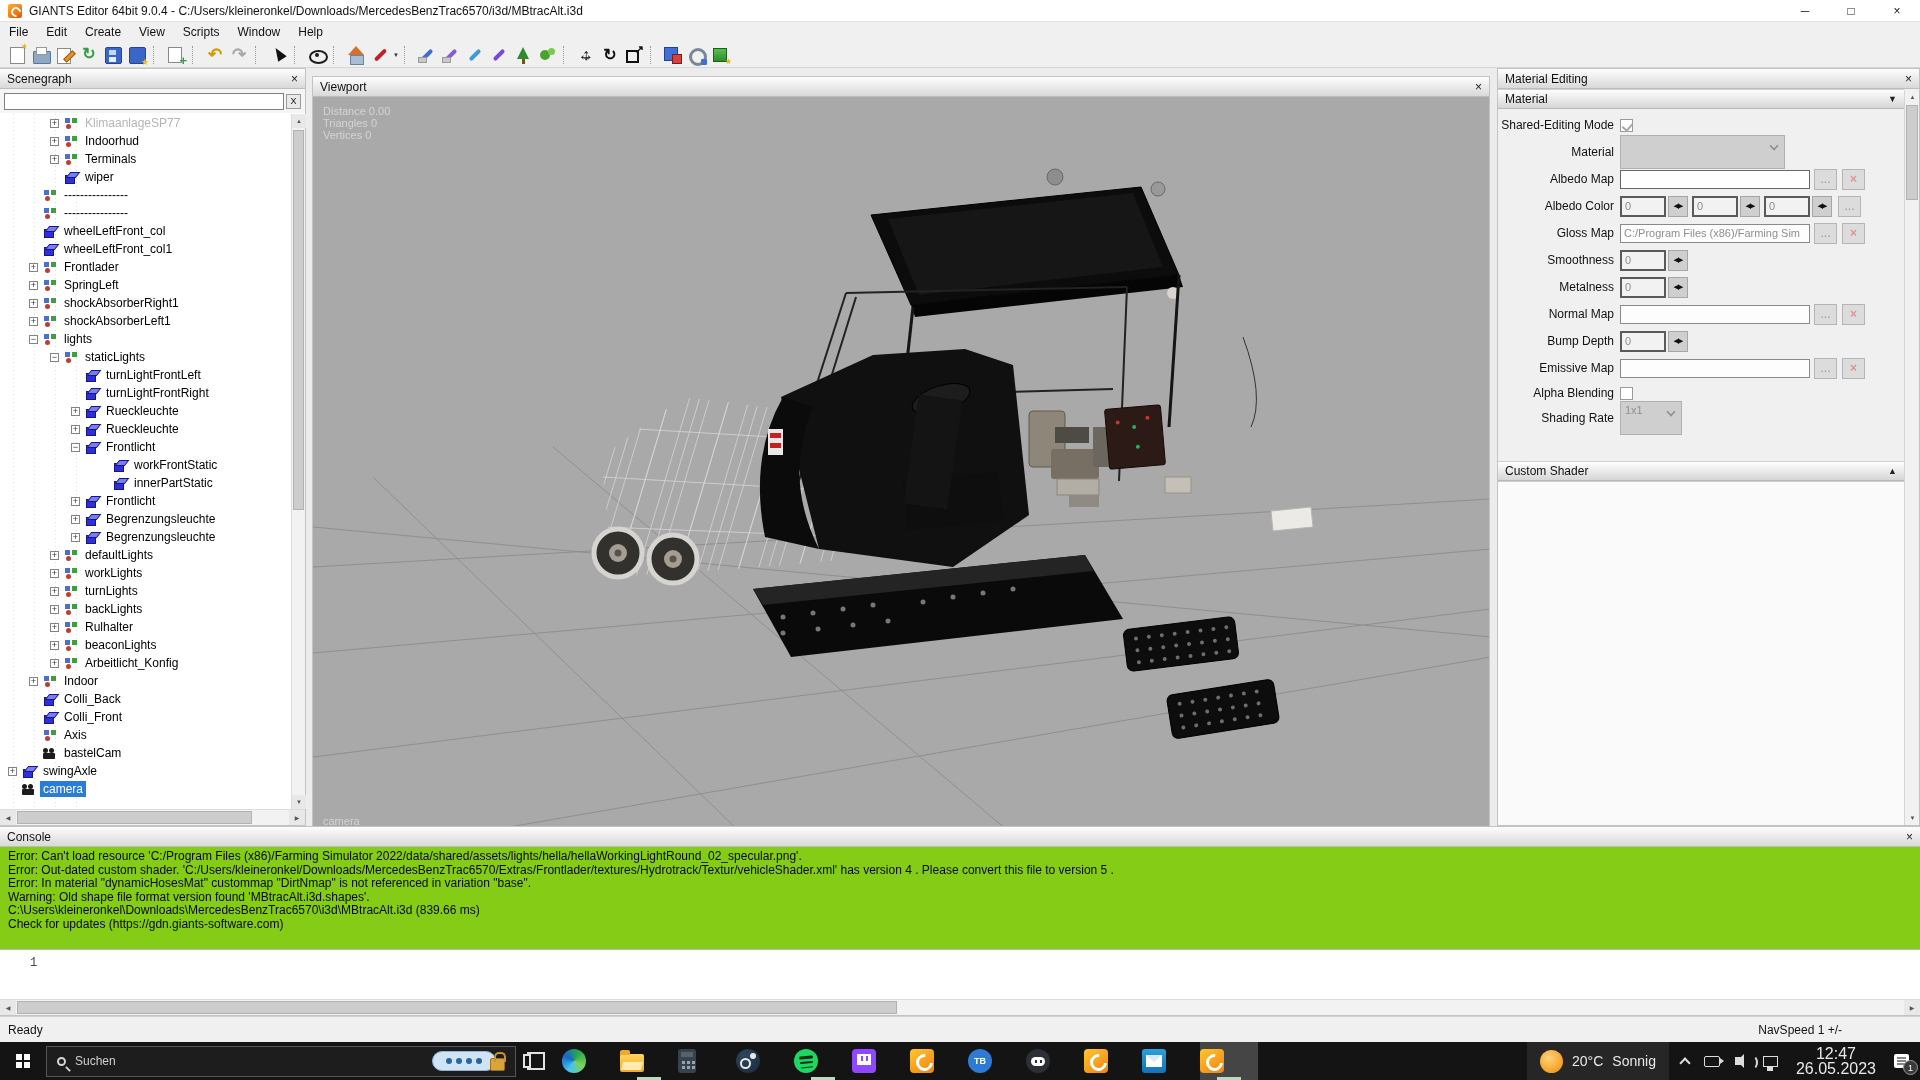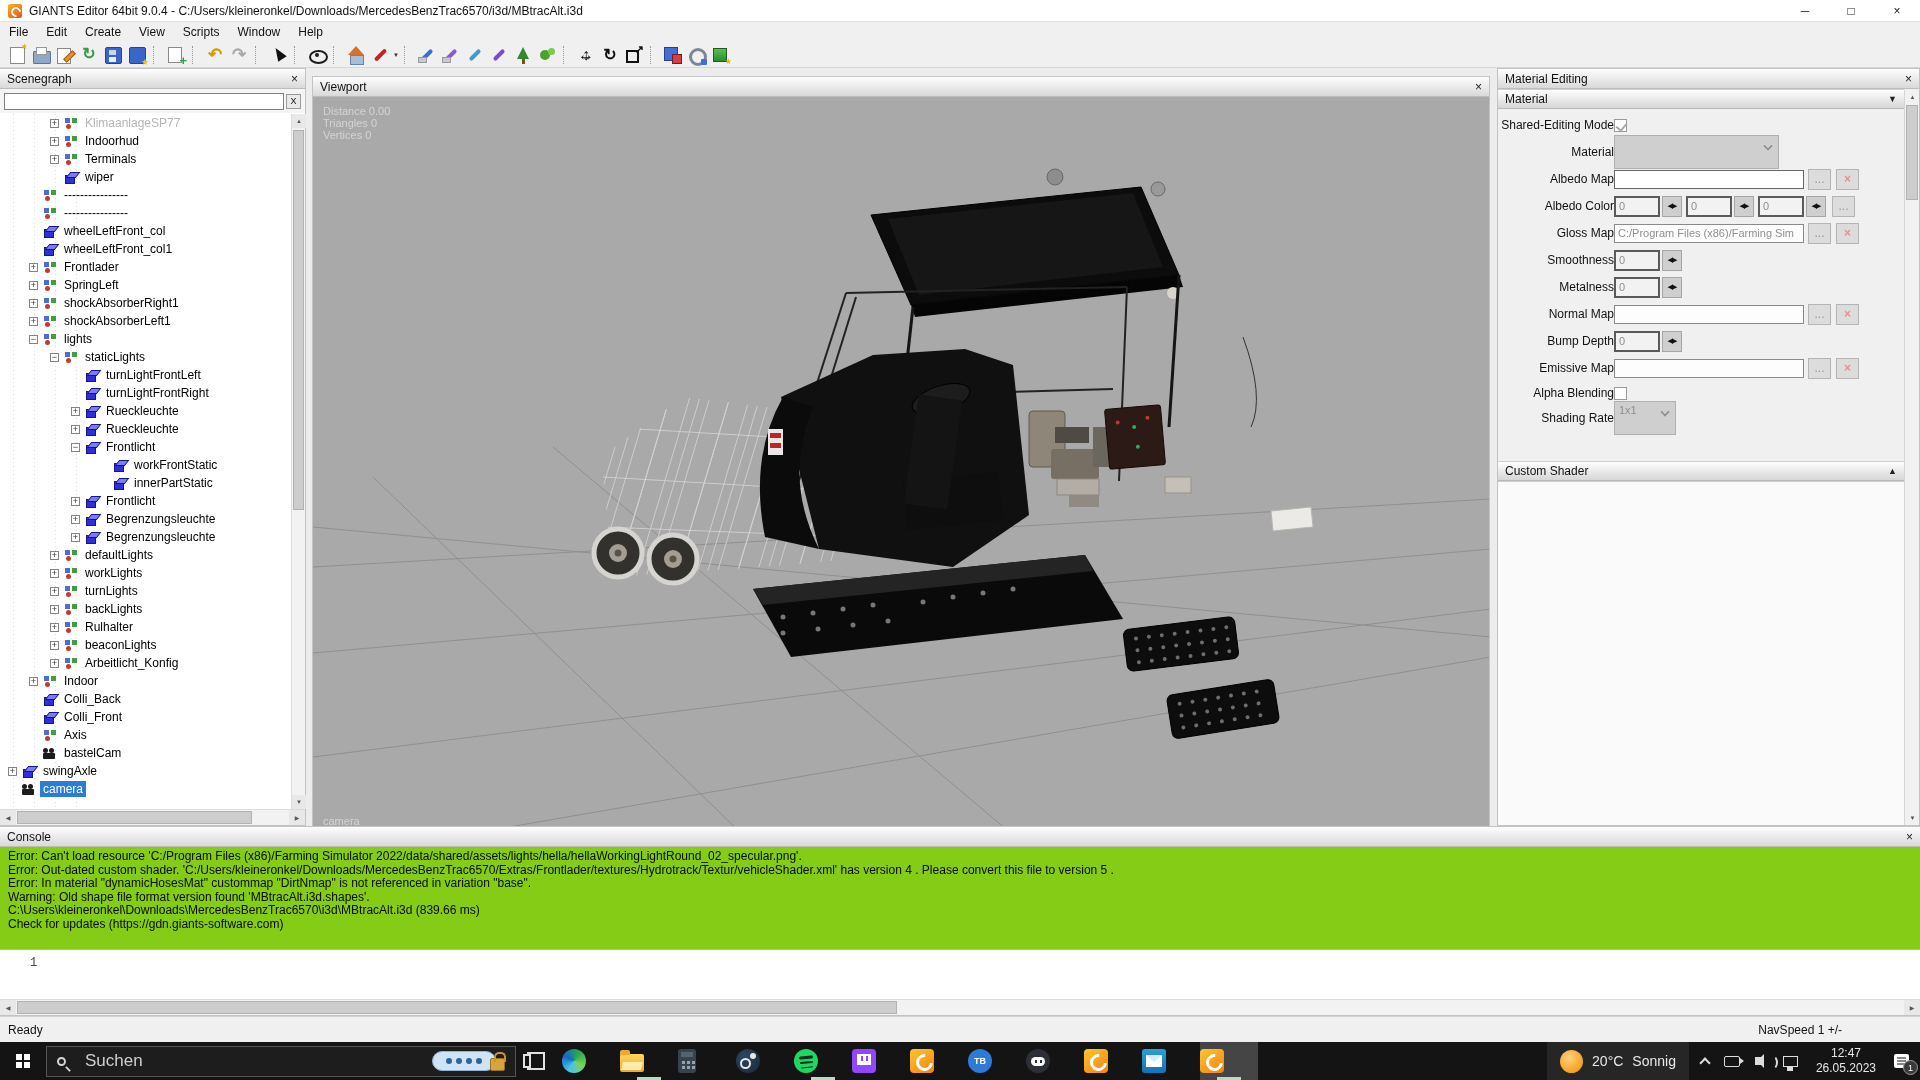--- a/index.html
+++ b/index.html
@@ -117,21 +117,21 @@
   .canvas svg{position:absolute;inset:0}
   .vp-overlay{position:absolute;left:10px;top:8px;color:#d4d4d4;font-size:11px;line-height:12px}
   .cam-label{position:absolute;left:10px;bottom:6px;color:#d4d4d4;font-size:11px}
 
   
   #material{left:1497px;top:68px;width:423px;height:758px;background:#f0f0f0}
   .sec{height:20px;background:linear-gradient(#fefefe,#d6d6d6);border-top:1px solid #cfcfcf;border-bottom:1px solid #b8b8b8;display:flex;align-items:center;padding:0 7px}
   .sec .tri{margin-left:auto;font-size:9px;color:#222}
   .mbody{position:absolute;left:0;right:15px;top:40px}
   .mrow{display:flex;align-items:center;height:22px;margin:5px 6px 5px 0}
-  .mlabel{width:116px;text-align:right;margin-right:0;flex:none}
+  .mlabel{width:116px;text-align:right;margin-right:6px;flex:none}
   .chk{width:13px;height:13px;border:1px solid #9a9a9a;background:#fff;position:relative}
   .chk.checked::after{content:"";position:absolute;left:3px;top:1px;width:5px;height:8px;border:solid #a9a9a9;border-width:0 2px 2px 0;transform:rotate(40deg)}
   .mselect{width:165px;height:34px;background:#cfcfcf;border:1px solid #b0b0b0;position:relative}
   .mselect::after{content:"";position:absolute;right:6px;top:6px;width:6px;height:6px;border:solid #8f8f8f;border-width:0 2px 2px 0;transform:rotate(45deg) scale(.8)}
   .mselect.small{width:62px}
   .mselect .selval{position:absolute;left:4px;top:2px;color:#8f8f8f;font-size:11px}
   .mfield{width:190px;height:19px;background:#fdfdfd;border:1px solid #8a8a8a;font-size:11px;color:#8f8f8f;padding:2px 3px;overflow:hidden;white-space:nowrap}
   .num{width:46px;height:21px;border:2px solid #5a5a5a;background:#f2f2f2;color:#8f8f8f;font-size:11px;padding:2px 3px}
   .spin{width:20px;height:21px;background:#cfcfcf;border:1px solid #a6a6a6;color:#111;font-size:7px;display:flex;align-items:center;justify-content:center;margin:0 4px 0 2px;letter-spacing:-1px}
   .dots{width:23px;height:21px;background:#dcdcdc;border:1px solid #b5b5b5;color:#9a9a9a;display:flex;align-items:center;justify-content:center;margin-left:4px}
@@ -151,21 +151,21 @@
   #console .hscroll{bottom:0;height:16px}
 
   
   #statusbar{position:absolute;top:1016px;left:0;right:0;height:26px;background:#f0f0f0;border-top:1px solid #d2d2d2;display:flex;align-items:center;padding:13px 8px}
   .nav-speed{position:absolute;right:78px}
 
   
   #taskbar{position:absolute;top:1042px;left:0;right:0;height:38px;background:#141414;display:flex;align-items:center;color:#e8e8e8}
   .startbtn{width:46px;height:100%;display:flex;align-items:center;justify-content:center;position:relative}
   .startbtn::before{content:"";width:6px;height:6px;background:#fdfdfd;box-shadow:8px 0 #fdfdfd,0 8px #fdfdfd,8px 8px #fdfdfd;margin:-8px 0 0 -8px}
-  .searchbox{width:470px;height:31px;background:#1d1d1d;border:1px solid #555;display:flex;align-items:center;padding:0 10px;gap:19px;font-size:17px;color:#cfcfcf}
+  .searchbox{width:470px;height:31px;background:#1d1d1d;border:1px solid #555;display:flex;align-items:center;padding:0 10px;gap:9px;font-size:12px;color:#cfcfcf}
   .mag{width:9px;height:9px;border:2px solid #d5d5d5;border-radius:50%;position:relative;flex:none}
   .mag::after{content:"";position:absolute;width:2px;height:6px;background:#d5d5d5;left:8px;top:7px;transform:rotate(-45deg)}
   .pwdart{margin-left:auto;display:flex;align-items:center;position:relative}
   .pill{width:64px;height:20px;border-radius:10px;background:#cfe3f5;border:1px solid #8fb3d6;display:flex;align-items:center;justify-content:center;gap:4px}
   .pill i{width:6px;height:6px;border-radius:50%;background:#27669e}
   .lock{width:15px;height:13px;background:#d9a43a;border:1px solid #9a6f1d;border-radius:2px;position:relative;margin-left:-6px;top:3px}
   .lock::before{content:"";position:absolute;left:3px;top:-7px;width:8px;height:8px;border:2px solid #c79231;border-bottom:none;border-radius:5px 5px 0 0}
   .taskview{width:40px;height:100%;display:flex;align-items:center;justify-content:center;position:relative}
   .taskview::before{content:"";width:14px;height:14px;border:2px solid #e2e2e2}
   .taskview::after{content:"";position:absolute;width:4px;height:10px;background:#141414;border:2px solid #e2e2e2;margin-left:-18px}
@@ -204,21 +204,21 @@
   .sun{width:23px;height:23px;border-radius:50%;background:radial-gradient(circle at 40% 35%,#ffd27a,#f08c00)}
   .trayicons{display:flex;align-items:center;gap:15px;padding:0 12px}
   .chev{width:8px;height:8px;border:solid #dcdcdc;border-width:2px 2px 0 0;transform:rotate(-45deg);margin-top:4px}
   .meetcam{width:16px;height:11px;border:1.5px solid #dcdcdc;border-radius:2px;position:relative}
   .meetcam::after{content:"";position:absolute;right:-5px;top:1px;width:0;height:0;border-top:3px solid transparent;border-bottom:3px solid transparent;border-left:4px solid #dcdcdc}
   .speaker{width:7px;height:8px;background:#dcdcdc;position:relative;margin-right:6px}
   .speaker::before{content:"";position:absolute;left:2px;top:-3px;border:7px solid transparent;border-right-color:#dcdcdc;border-left-width:0}
   .speaker::after{content:"";position:absolute;left:11px;top:-2px;width:8px;height:11px;border:2px solid transparent;border-right-color:#dcdcdc;border-radius:50%}
   .net{width:15px;height:11px;border:1.5px solid #dcdcdc;position:relative}
   .net::after{content:"";position:absolute;left:3px;bottom:-5px;width:6px;height:2px;background:#dcdcdc;box-shadow:-3px 2px 0 6px transparent;border-top:3px solid transparent}
-  .clock{font-size:12px;line-height:15px;text-align:center;padding:0 6px}
+  .clock{font-size:16px;line-height:15px;text-align:center;padding:0 6px}
   .notif{width:38px;height:100%;display:flex;align-items:center;justify-content:center;position:relative}
   .notif .bubble{width:15px;height:14px;background:#fff;border-radius:2px;position:relative}
   .notif .bubble::before{content:"";position:absolute;left:3px;top:3px;width:9px;height:1.5px;background:#888;box-shadow:0 3px 0 #888,0 6px 0 #888}
   .badge{position:absolute;right:2px;bottom:5px;width:15px;height:15px;border-radius:50%;background:#3a3a3a;border:1px solid #9a9a9a;font-size:9px;display:flex;align-items:center;justify-content:center;color:#fff}
 </style>
 </head>
 <body>
 
 <div class="titlebar">
   <span class="app-logo"></span>

